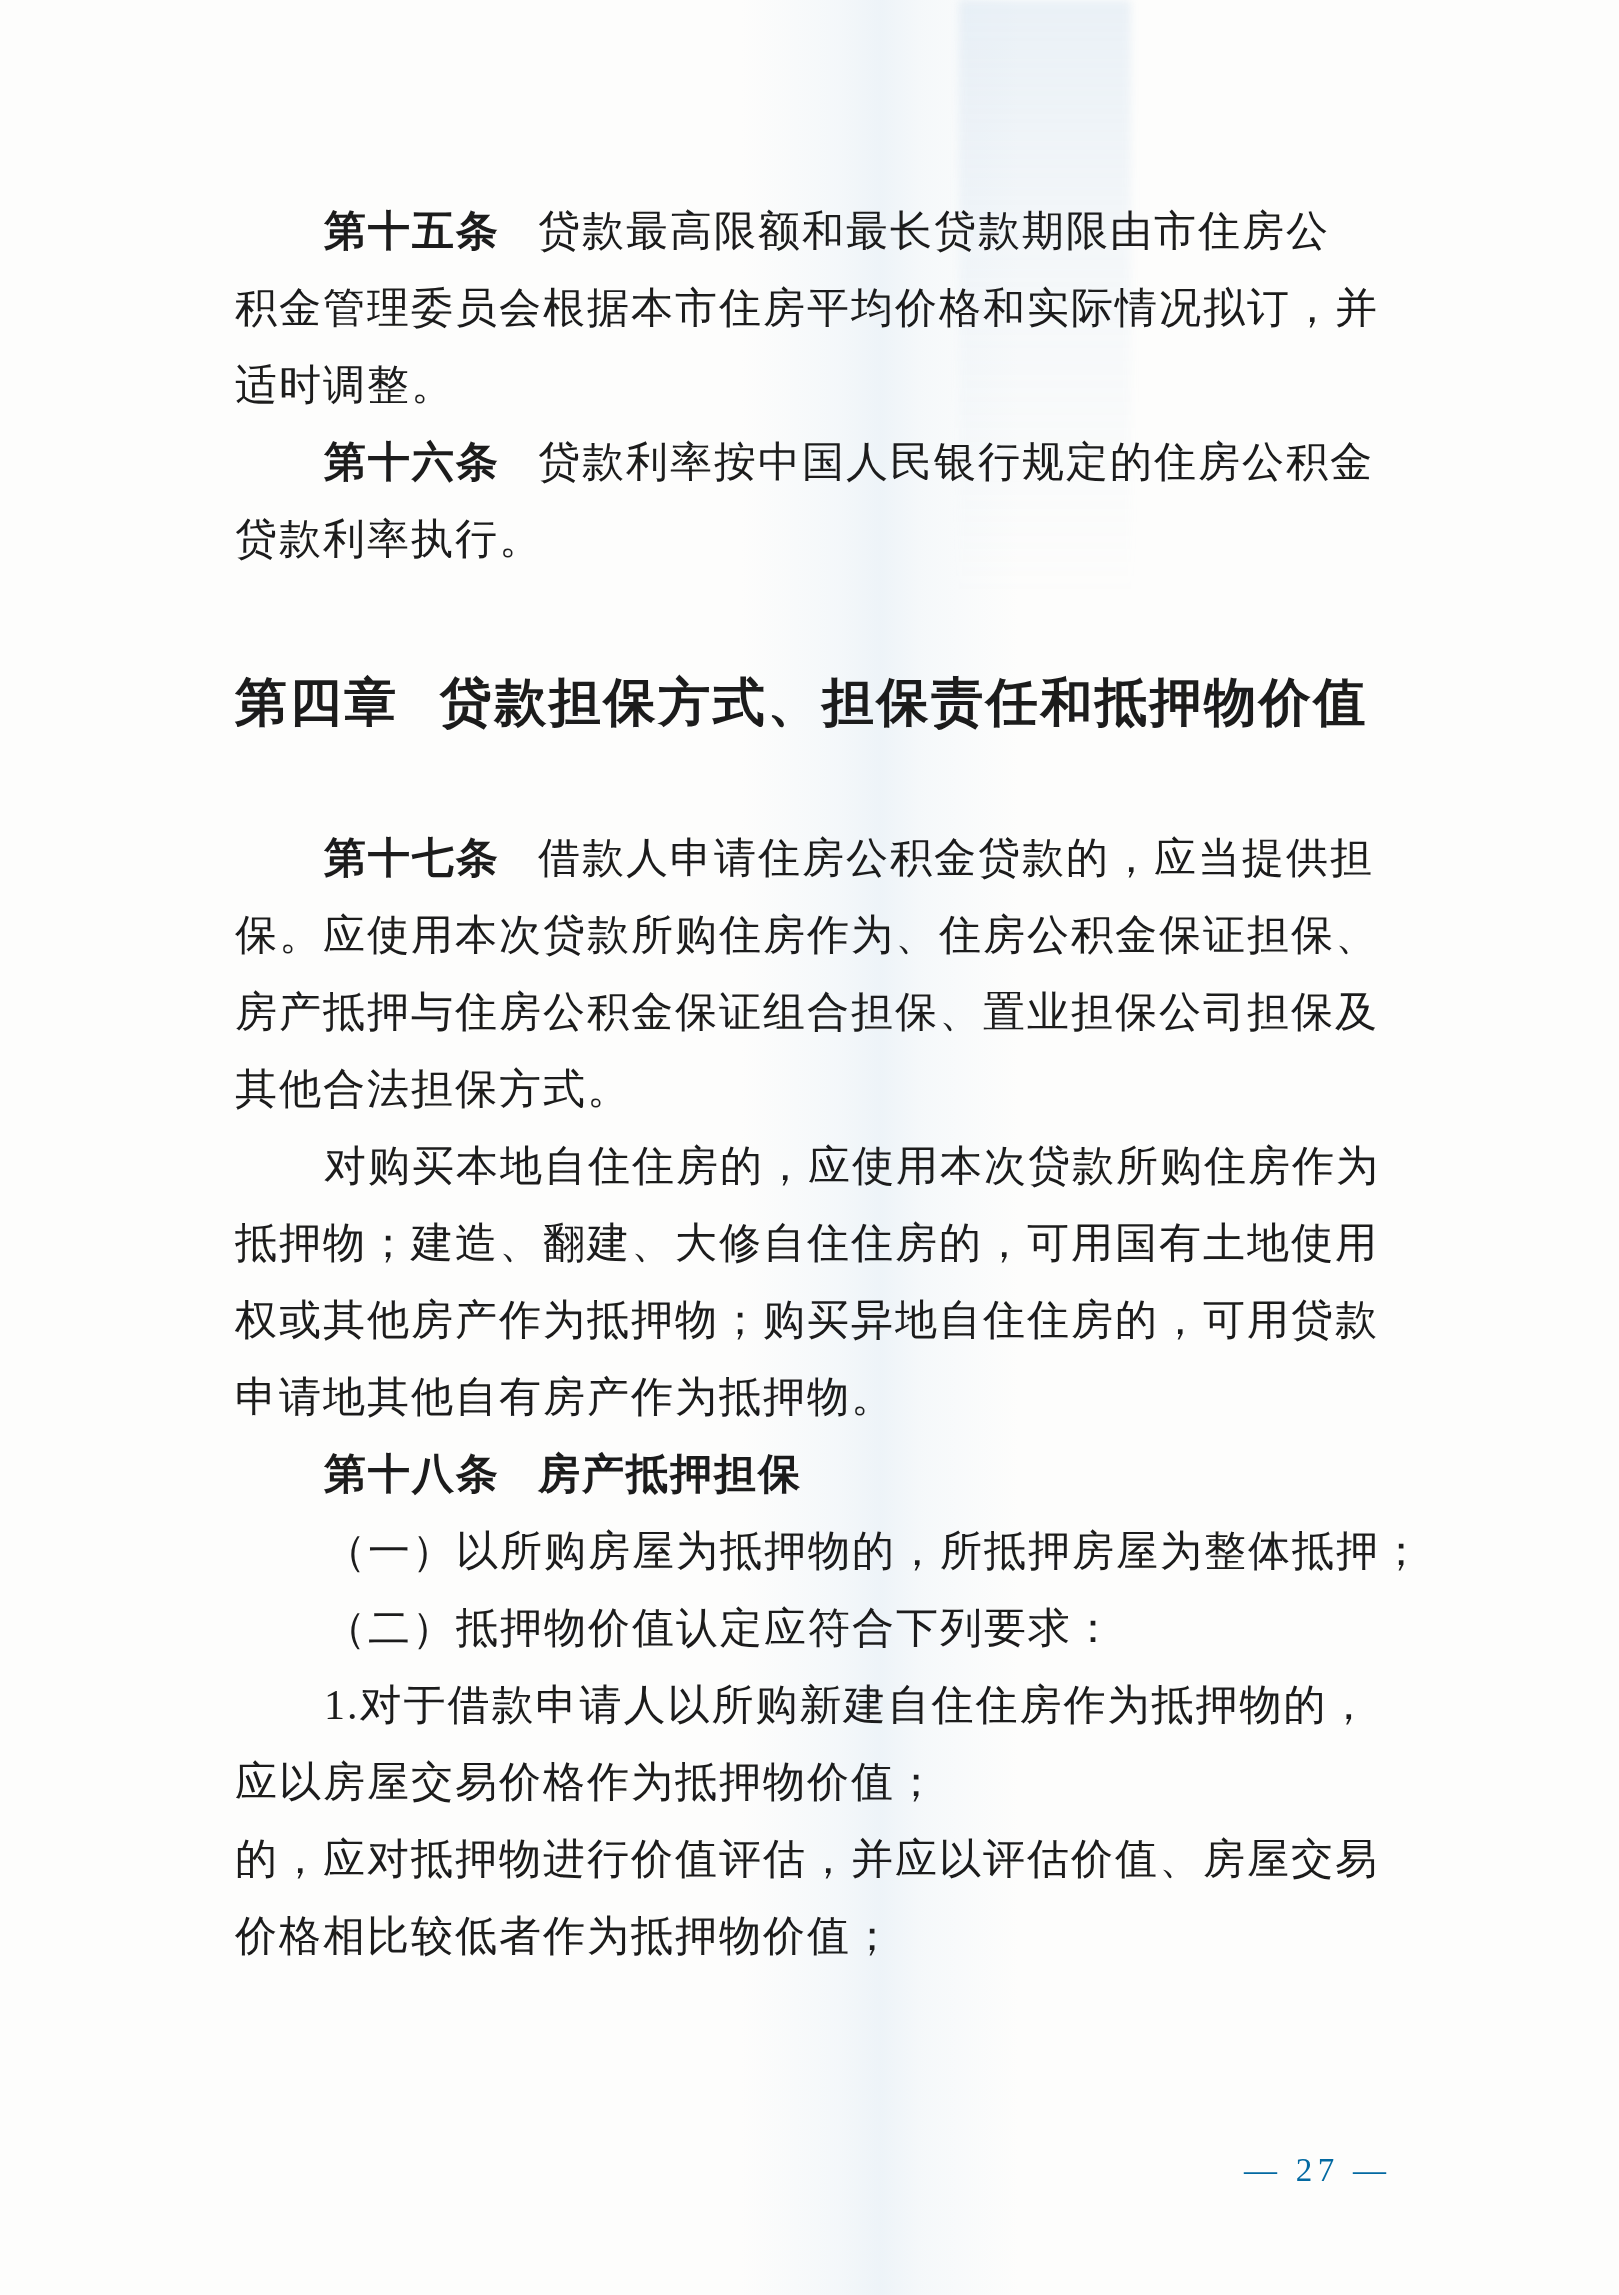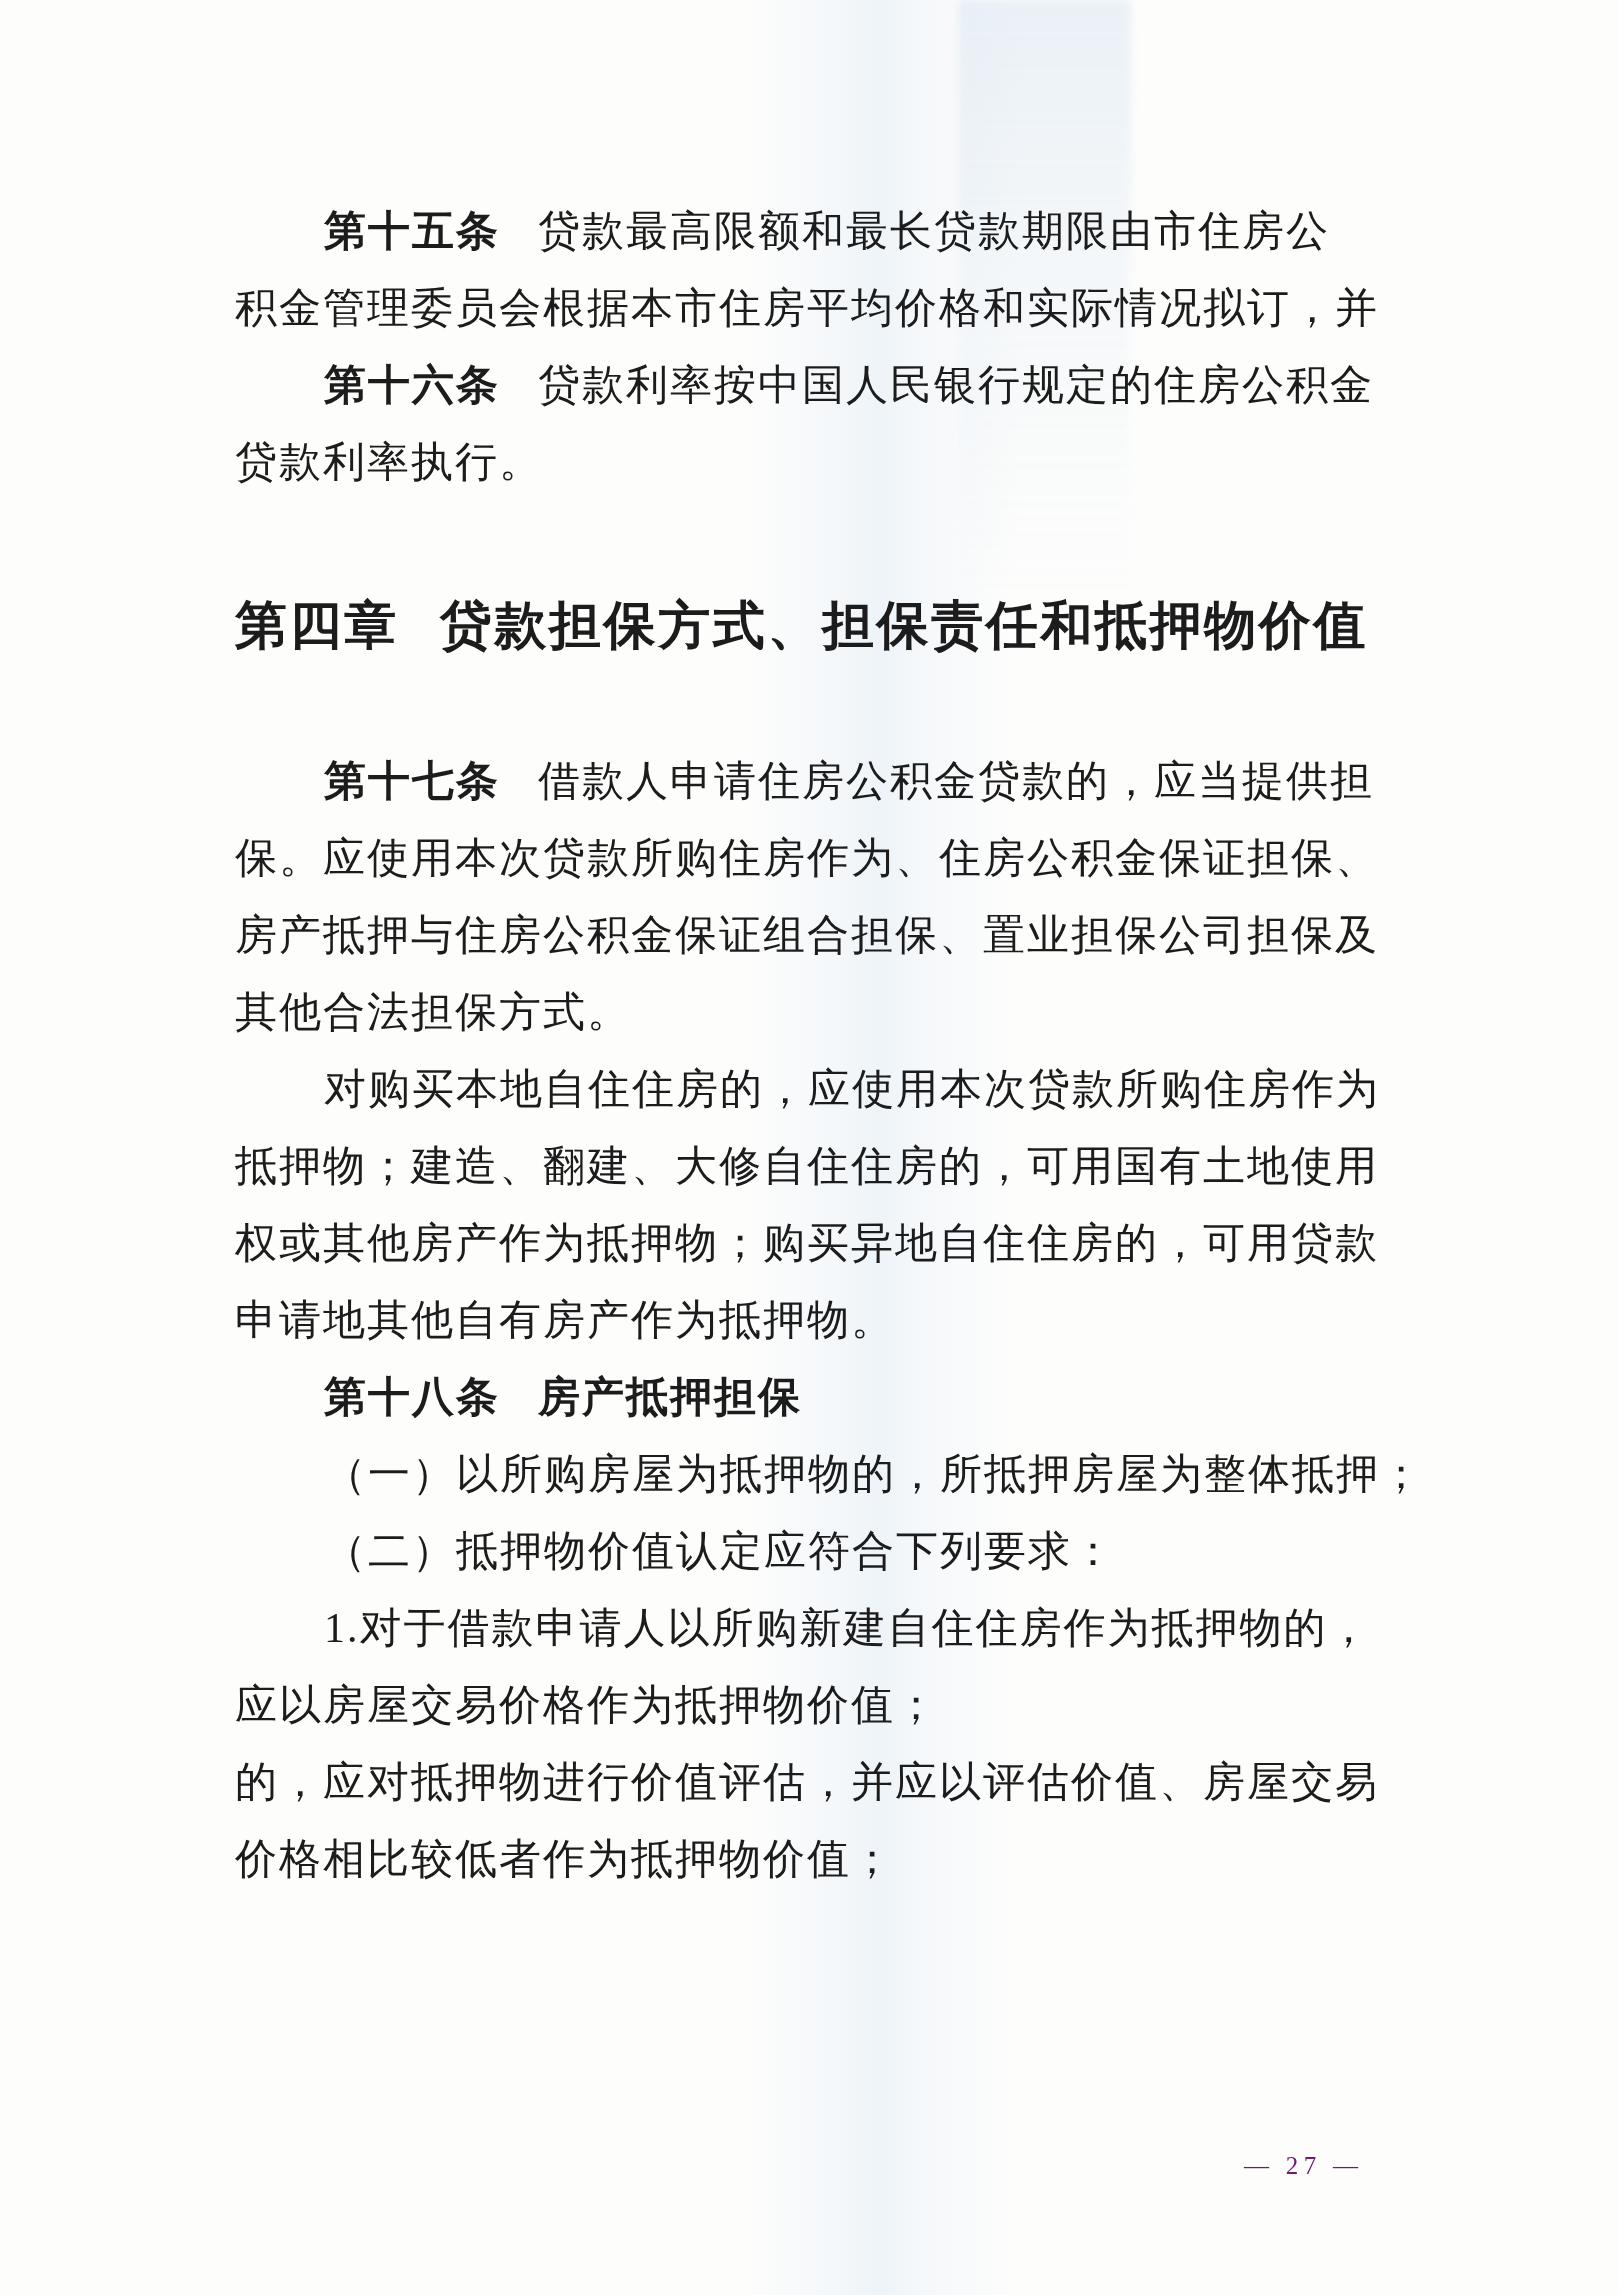--- a/index.html
+++ b/index.html
@@ -68,38 +68,39 @@
     font-weight: 700;
     letter-spacing: 2.6px;
     font-family: "Liberation Sans", "DejaVu Sans", sans-serif;
     white-space: nowrap;
   }
   .heading .gap { width: 41px; }
   .page-number {
     position: absolute;
     left: 1244px;
     top: 2152px;
-    font-size: 25px;
+    font-size: 33px;
     letter-spacing: 5.3px;
-    color: #701a75;
+    color: #0369a1;
     font-family: "Liberation Serif", "DejaVu Serif", serif;
     white-space: nowrap;
   }
 </style>
 </head>
 <body>
 
 <div class="page">
   <div class="streak-vertical"></div>
   <div class="streak-top"></div>
 
   <div class="text-block">
       <div class="paragraph">
         <div class="line indent"><span class="lead">第十五条</span><span class="gap"></span><span>贷款最高限额和最长贷款期限由市住房公</span></div>
         <div class="line">积金管理委员会根据本市住房平均价格和实际情况拟订，并</div>
+        <div class="line">适时调整。</div>
       </div>
       <div class="paragraph">
         <div class="line indent"><span class="lead">第十六条</span><span class="gap"></span><span>贷款利率按中国人民银行规定的住房公积金</span></div>
         <div class="line">贷款利率执行。</div>
       </div>
       <div class="heading"><span class="lead">第四章</span><span class="gap"></span><span>贷款担保方式、担保责任和抵押物价值</span></div>
       <div class="paragraph">
         <div class="line indent"><span class="lead">第十七条</span><span class="gap"></span><span>借款人申请住房公积金贷款的，应当提供担</span></div>
         <div class="line">保。应使用本次贷款所购住房作为、住房公积金保证担保、</div>
         <div class="line">房产抵押与住房公积金保证组合担保、置业担保公司担保及</div>

